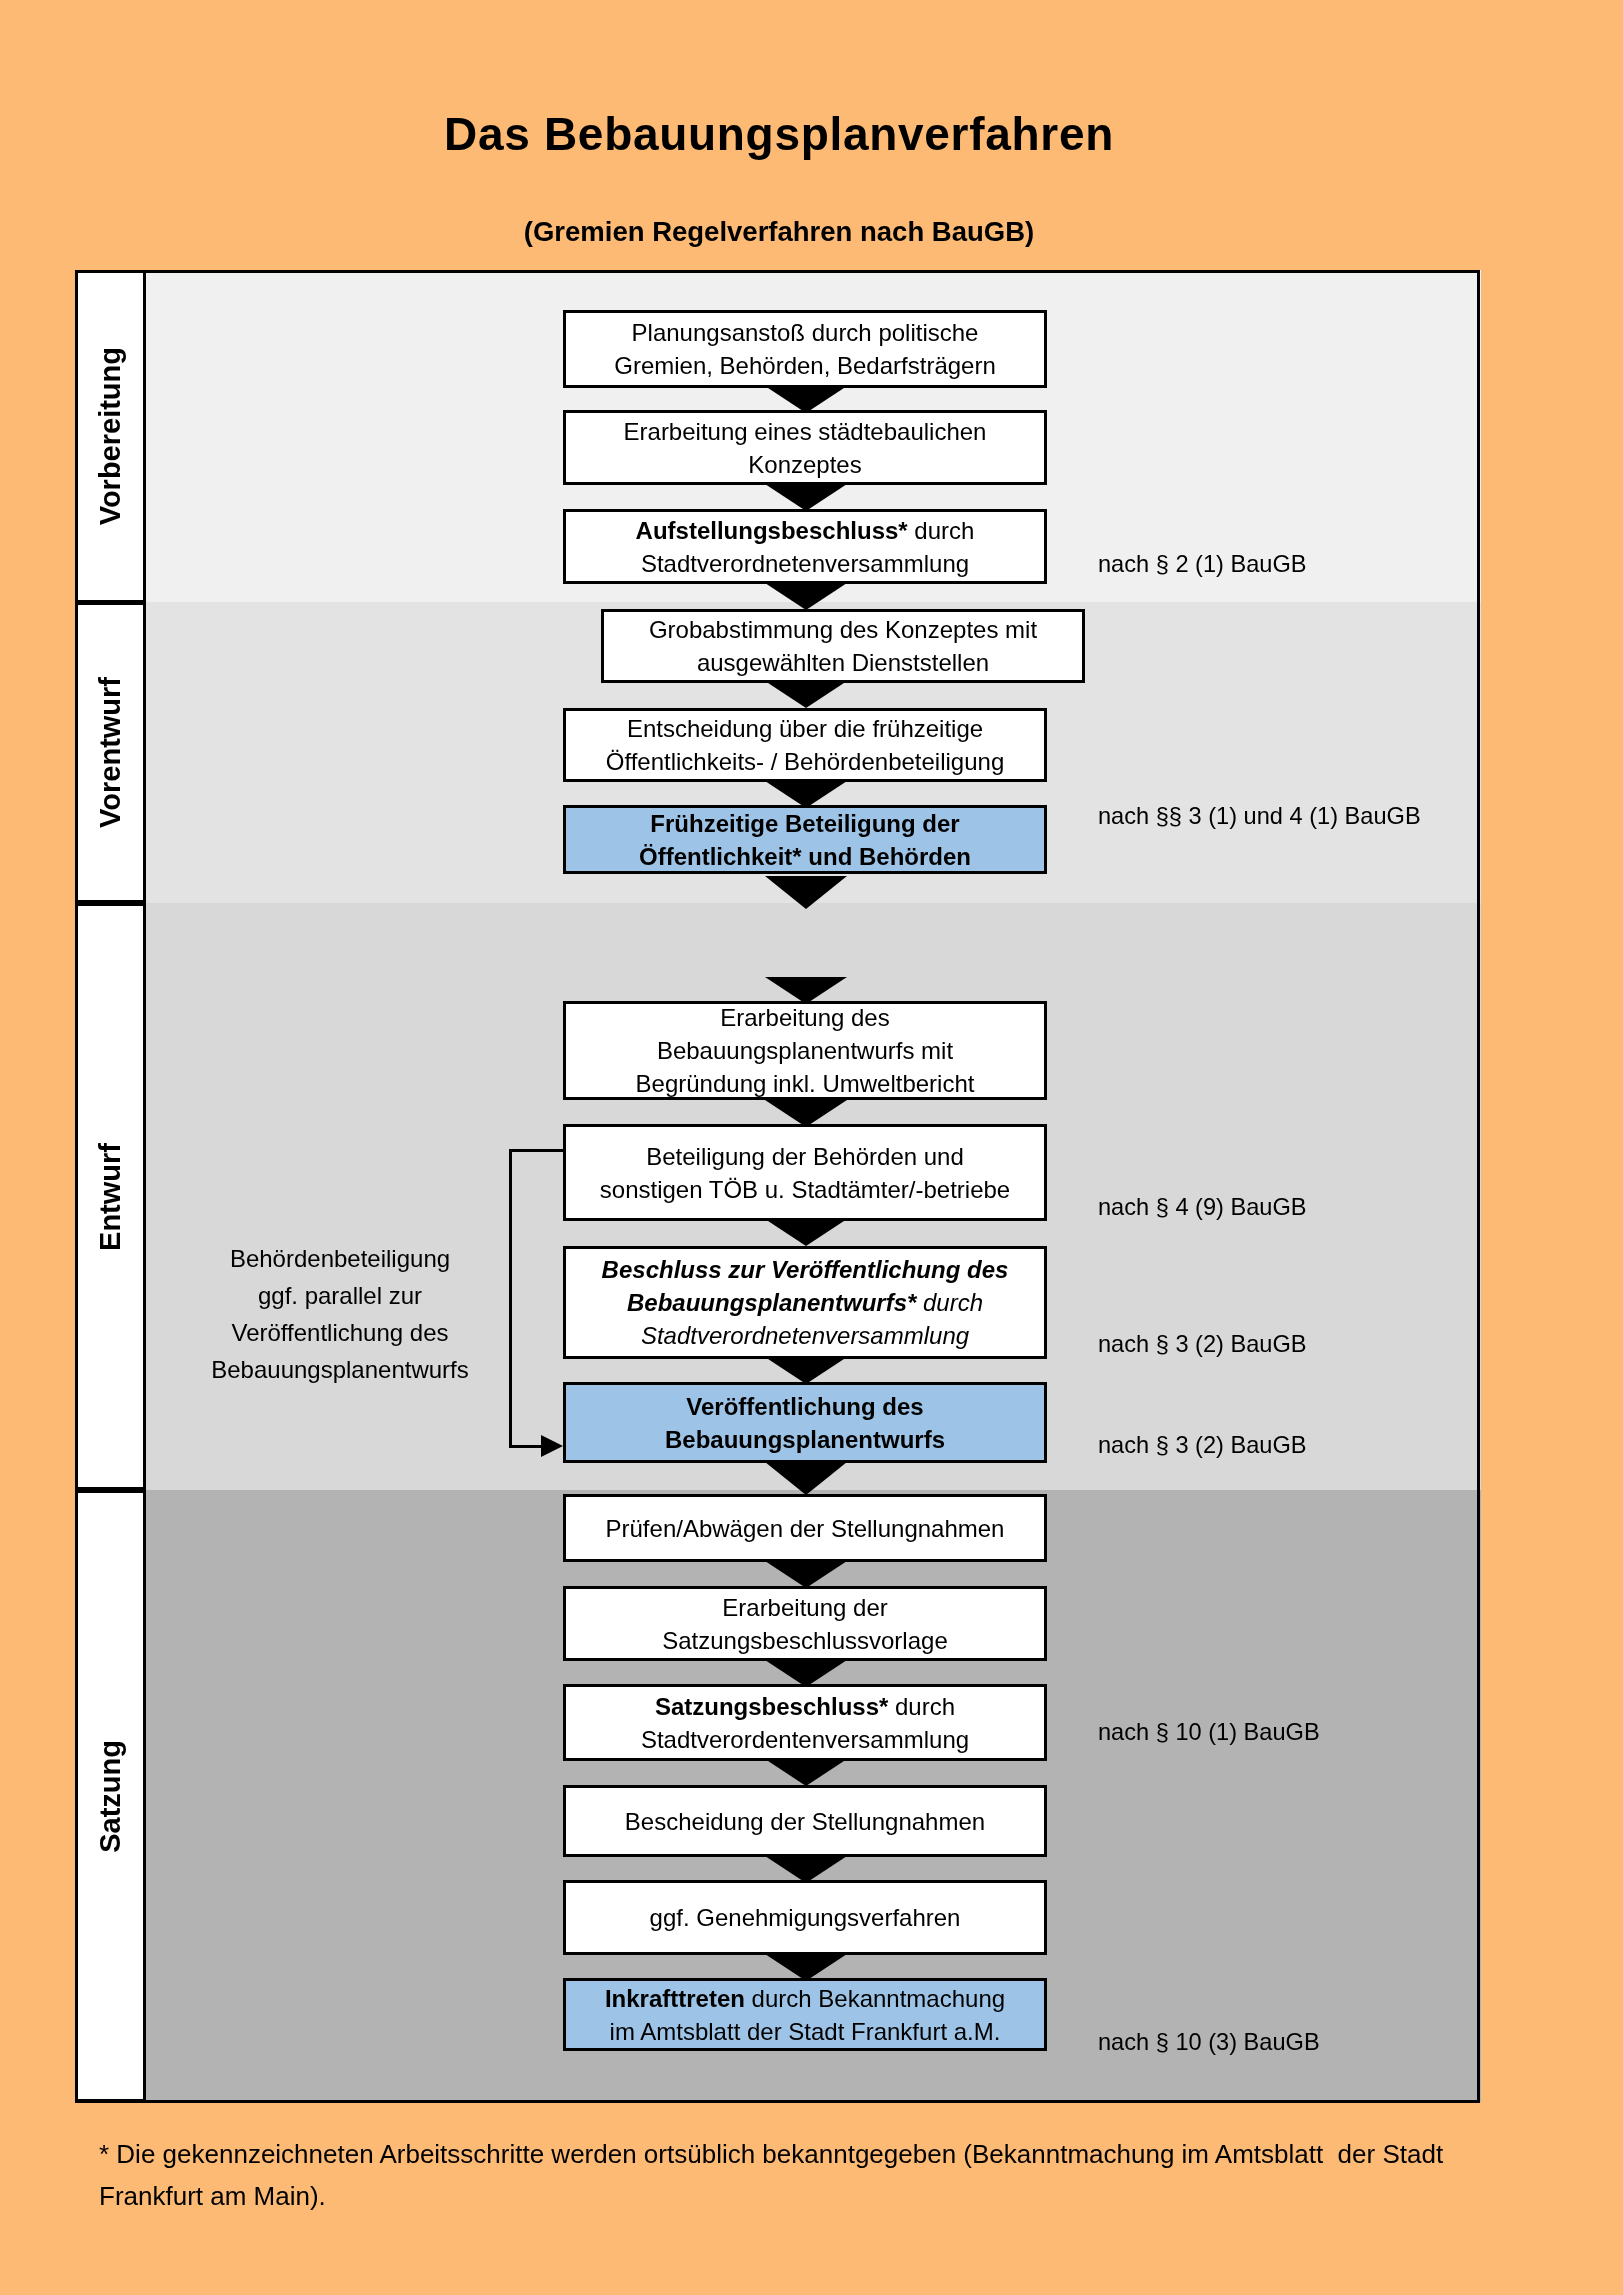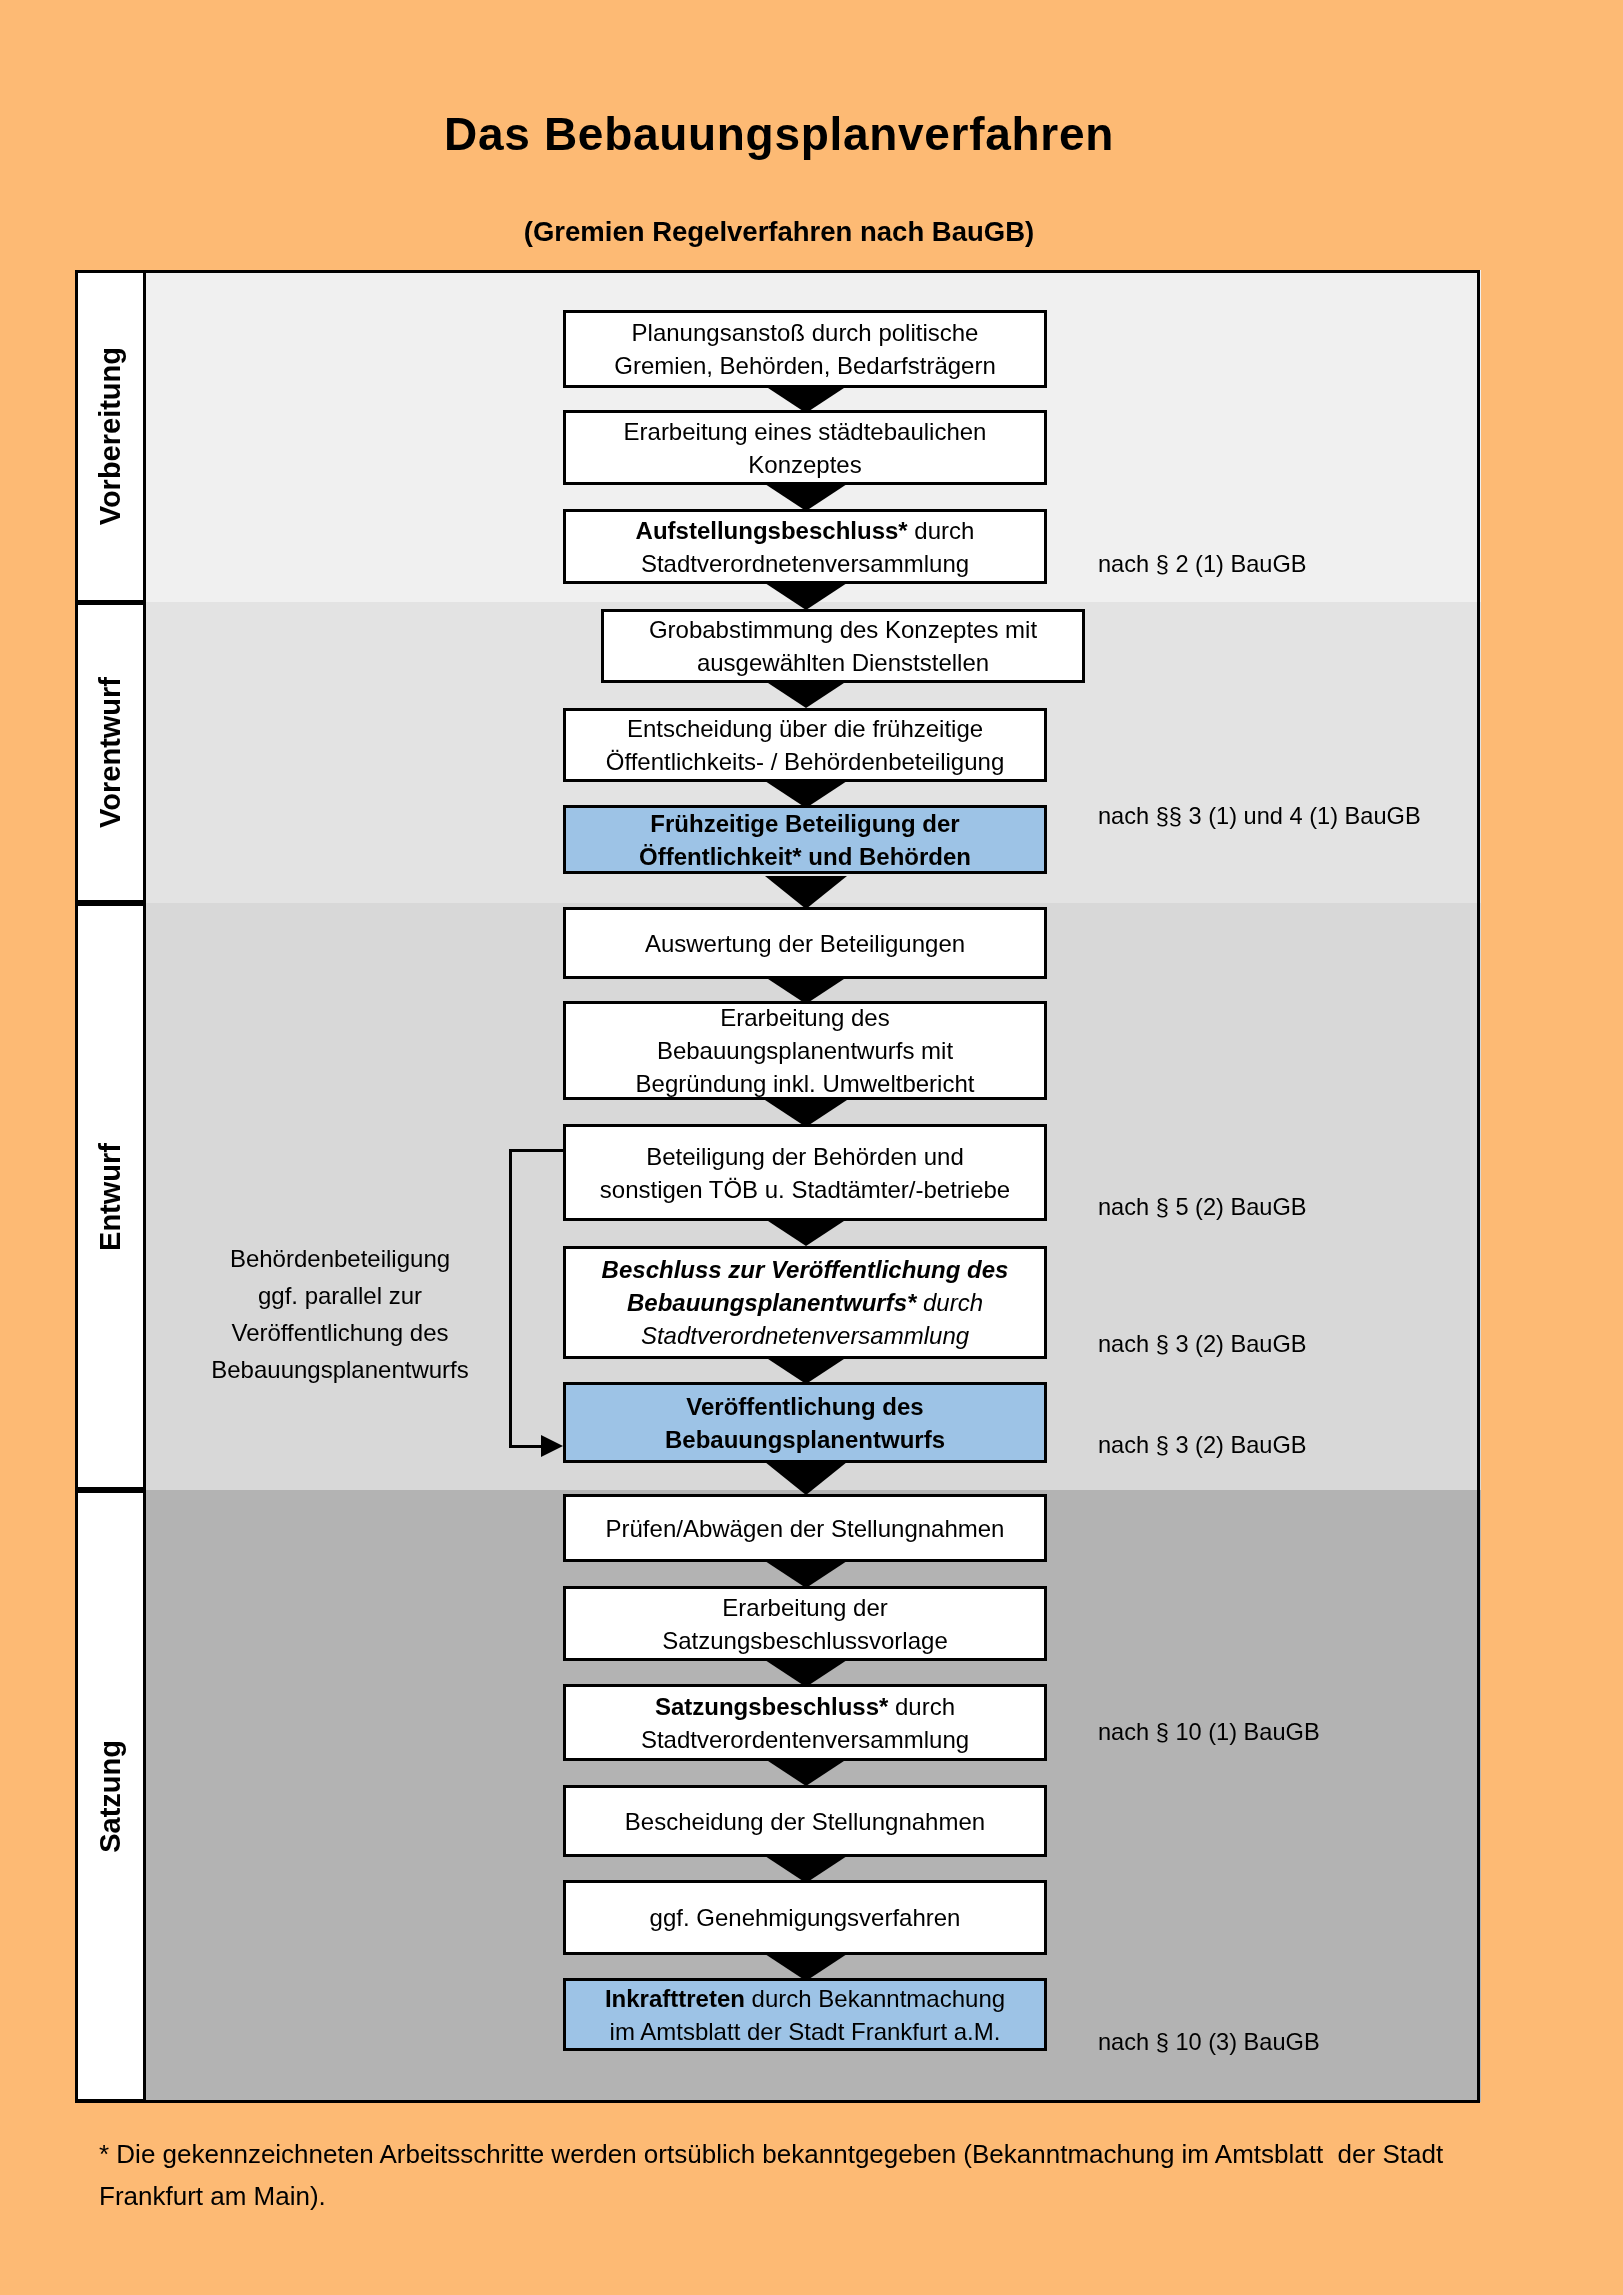--- a/index.html
+++ b/index.html
@@ -110,23 +110,20 @@
 ausgewählten Dienststellen</span></div>
     </div>
   <div class="box" style="top:708px;height:74px;">
       <div class="bt"><span class="b"></span><span>Entscheidung über die frühzeitige
 Öffentlichkeits- / Behördenbeteiligung</span></div>
     </div>
   <div class="box hl" style="top:805px;height:69px;">
       <div class="bt"><span class="b">Frühzeitige Beteiligung der
 Öffentlichkeit* und Behörden</span><span></span></div>
     </div>
-  <div class="box" style="top:907px;height:72px;">
-      <div class="bt"><span class="b"></span><span>Auswertung der Beteiligungen</span></div>
-    </div>
   <div class="box" style="top:1001px;height:99px;">
       <div class="bt"><span class="b"></span><span>Erarbeitung des
 Bebauungsplanentwurfs mit
 Begründung inkl. Umweltbericht</span></div>
     </div>
   <div class="box" style="top:1124px;height:97px;">
       <div class="bt"><span class="b"></span><span>Beteiligung der Behörden und
 sonstigen TÖB u. Stadtämter/-betriebe</span></div>
     </div>
   <div class="box" style="top:1246px;height:113px;font-style:italic;">
@@ -172,21 +169,21 @@
   <div class="arrow" style="top:1357px;"></div>
   <div class="arrow" style="top:1462px;border-top-width:33px;"></div>
   <div class="arrow" style="top:1561px;"></div>
   <div class="arrow" style="top:1660px;"></div>
   <div class="arrow" style="top:1759px;"></div>
   <div class="arrow" style="top:1856px;"></div>
   <div class="arrow" style="top:1954px;"></div>
 
   <div class="ref" style="top:550px;">nach § 2 (1) BauGB</div>
   <div class="ref" style="top:802px;">nach §§ 3 (1) und 4 (1) BauGB</div>
-  <div class="ref" style="top:1193px;">nach § 5 (2) BauGB</div>
+  <div class="ref" style="top:1193px;">nach § 4 (9) BauGB</div>
   <div class="ref" style="top:1330px;">nach § 3 (2) BauGB</div>
   <div class="ref" style="top:1431px;">nach § 3 (2) BauGB</div>
   <div class="ref" style="top:1718px;">nach § 10 (1) BauGB</div>
   <div class="ref" style="top:2028px;">nach § 10 (3) BauGB</div>
 
   <div class="side-note">Behördenbeteiligung
 ggf. parallel zur
 Veröffentlichung des
 Bebauungsplanentwurfs</div>
 

